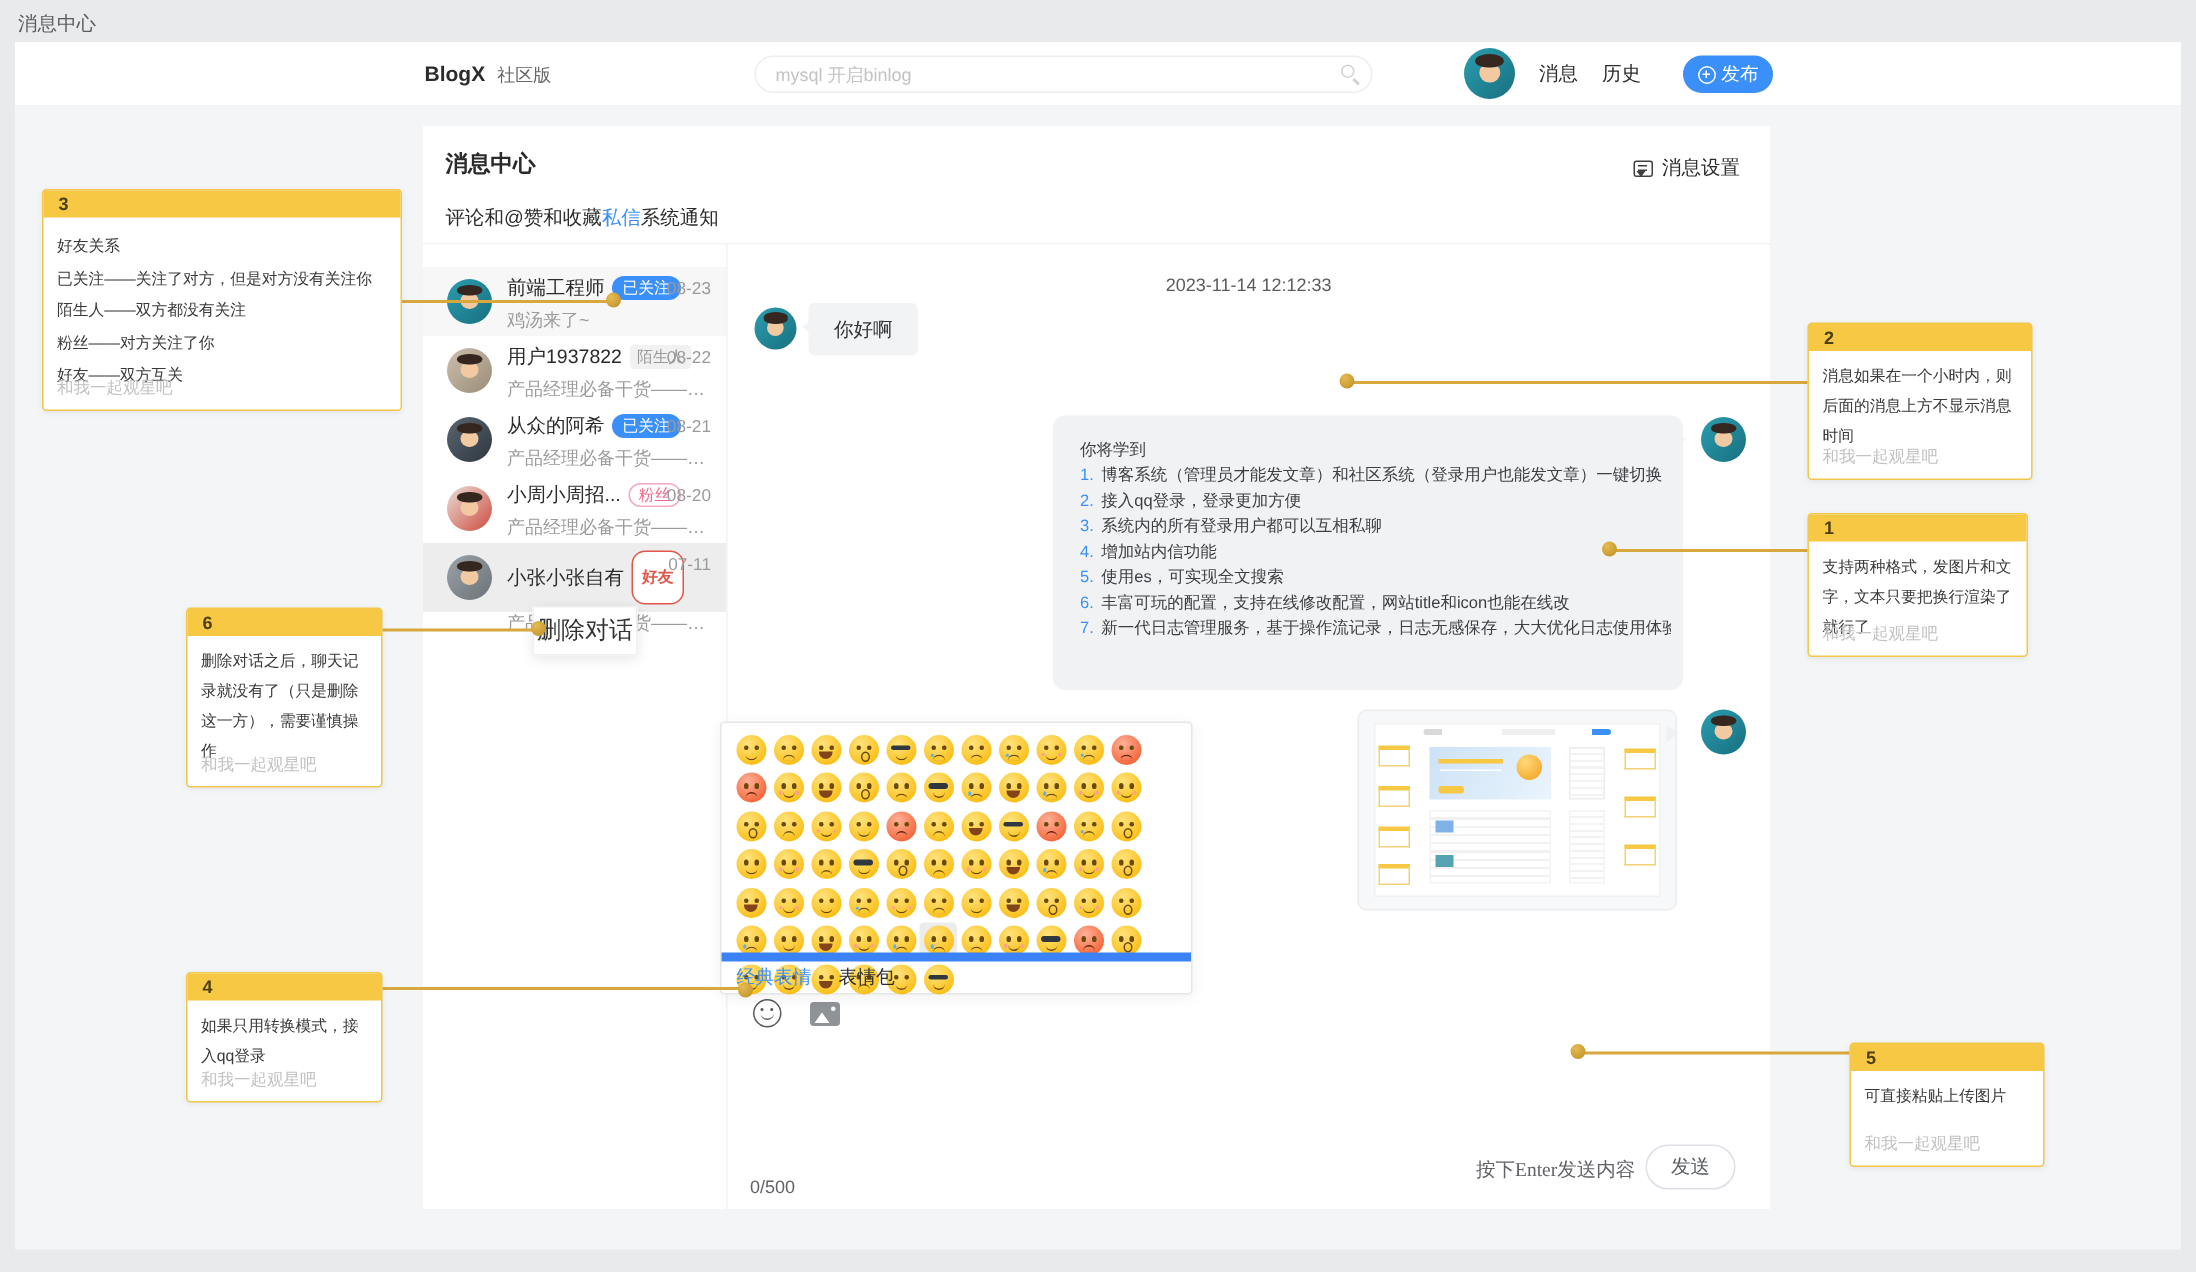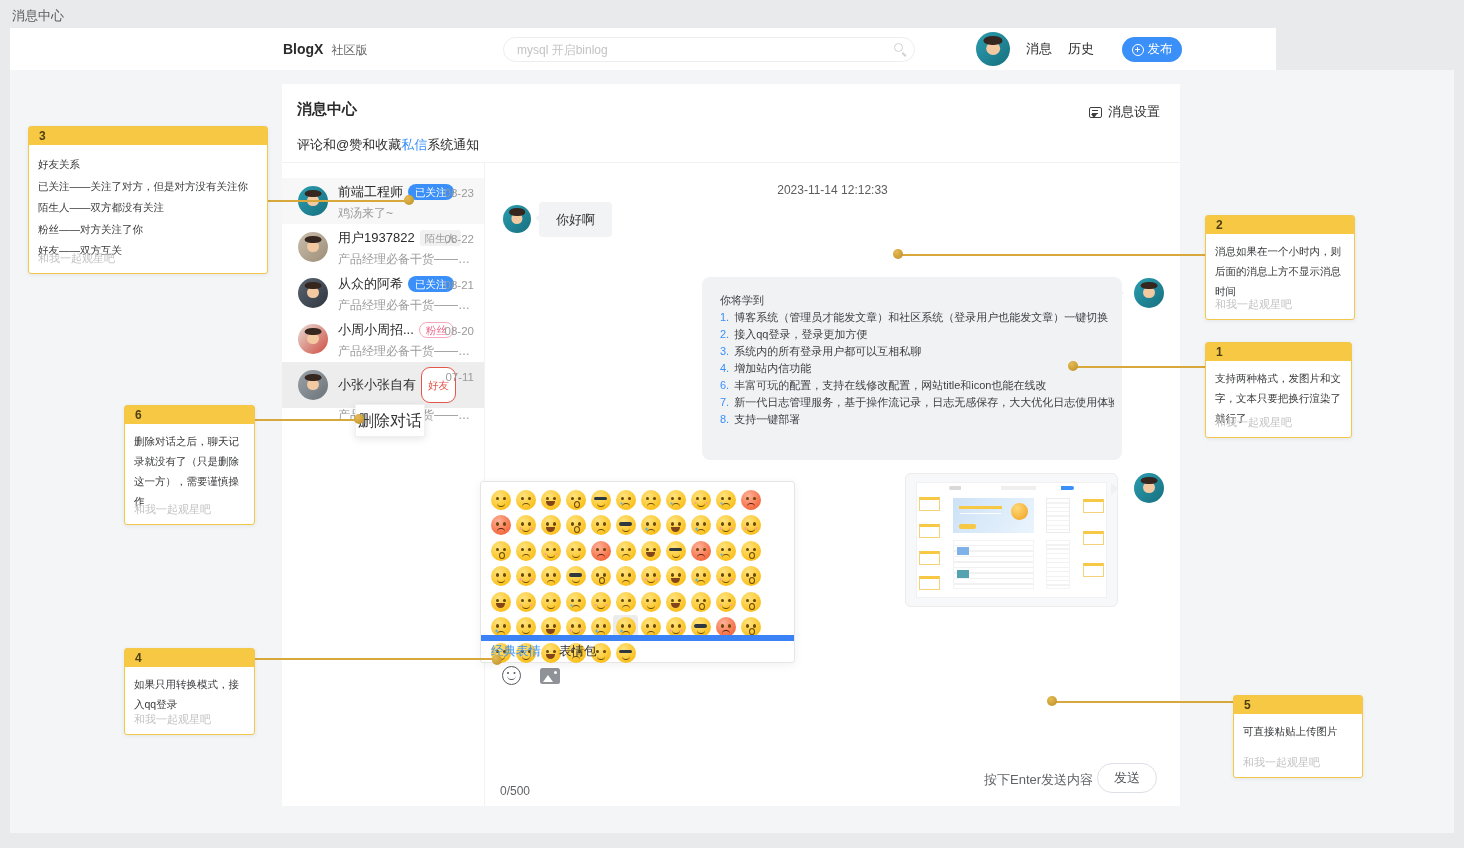--- a/index.html
+++ b/index.html
@@ -4,21 +4,21 @@
 <style>
   * { box-sizing: border-box; margin: 0; padding: 0; }
   html,body { width:1464px; height:848px; }
   body { font-family:"Liberation Sans","DejaVu Sans",sans-serif; background:#e9eaec; position:relative; overflow:hidden; color:#333; }
   .stage { position:absolute; inset:0; }
 
   
   .win-title { position:absolute; left:12px; top:7px; font-size:13px; color:#5a5a5a; }
 
   
-  .app-header { position:absolute; left:10px; top:28px; width:1266px; height:42px; background:#fff; }
+  .app-header { position:absolute; left:10px; top:28px; width:1444px; height:42px; background:#fff; }
   .brand { position:absolute; left:273px; top:0; height:42px; line-height:42px; }
   .brand b { font-size:14px; color:#2b2b2b; }
   .brand span { font-size:12px; color:#666; margin-left:8px; }
   .search-box { position:absolute; left:493px; top:9px; width:412px; height:25px; }
   .search-box input { width:100%; height:100%; border:1px solid #ededed; border-radius:13px; padding:0 30px 0 13px; font-size:12px; color:#701a75; outline:none; background:#fff; font-family:inherit; }
   .search-box input::placeholder { color:#c3c3c3; }
   .mag { position:absolute; right:12px; top:6px; width:9px; height:9px; border:1.5px solid #d2d2d2; border-radius:50%; }
   .mag::after { content:""; position:absolute; left:8px; top:8px; width:5px; height:1.5px; background:#d2d2d2; transform:rotate(45deg); transform-origin:0 0; }
   .avatar { border-radius:50%; background:linear-gradient(135deg,#2b9db0,#17707f); position:relative; overflow:hidden; display:inline-block; }
   .avatar::before { content:""; position:absolute; left:50%; top:30%; transform:translateX(-50%); width:40%; height:38%; background:#f3c9a2; border-radius:50%; }
@@ -55,21 +55,21 @@
   .conv-item:nth-of-type(2) .avatar { background:linear-gradient(135deg,#cbbfae,#9b8d76); }
   .conv-item:nth-of-type(3) .avatar { background:linear-gradient(135deg,#5a6570,#2f3740); }
   .conv-item:nth-of-type(4) .avatar { background:linear-gradient(135deg,#e8dfd8,#cf4b3f); }
   .conv-item:nth-of-type(5) .avatar { background:linear-gradient(135deg,#9aa2a8,#6c7378); }
   .conv-main { margin-left:40px; display:flex; align-items:center; }
   .conv-name { font-size:13px; color:#2b2b2b; max-width:78px; white-space:nowrap; overflow:hidden; }
   .badge { margin-left:5px; font-size:10.5px; line-height:14px; white-space:nowrap; flex:none; }
   .badge.followed { background:#3a8ff8; color:#fff; border-radius:9px; padding:1px 7px; }
   .badge.stranger { background:#f1f1f1; color:#9a9a9a; border-radius:3px; padding:1px 5px; }
   .badge.fan      { border:1px solid #f5a8bd; color:#ee6688; border-radius:9px; padding:0 6px; background:#fff; }
-  .badge.friend   { border:1px solid #e2574a; color:#e2574a; border-radius:9px; padding:10px 6px; background:#fff; }
+  .badge.friend   { border:1px solid #e2574a; color:#e2574a; border-radius:9px; padding:10px 6px; background:#fff;font-weight:bold; }
   .conv-date { position:absolute; right:10px; top:9px; font-size:11.5px; color:#9a9a9a; }
   .conv-preview { margin:4px 0 0 40px; font-size:12px; color:#9b9b9b; max-width:145px; white-space:nowrap; overflow:hidden; text-overflow:ellipsis; }
 
   
   .ts { position:absolute; left:203px; right:0; text-align:center; font-size:12px; color:#5c5c5c; }
   .ts1 { top:99px; } .ts2 { top:166px; }
   .msg-left-avatar { position:absolute; left:221px; top:121px; width:28px; height:28px; }
   .bubble-left { position:absolute; left:257px; top:118px; height:35px; line-height:35px; padding:0 17px; background:#f2f3f5; border-radius:4px; font-size:13px; color:#333; }
   .bubble-left::before { content:""; position:absolute; left:-9px; top:11px; border:5px solid transparent; border-right:6px solid #f2f3f5; }
   .bubble-big { position:absolute; left:420px; top:193px; width:420px; height:183px; background:#f1f2f4; border-radius:8px; padding:15px 8px 12px 18px; font-size:11px; line-height:17px; color:#3c3f43; }
@@ -119,21 +119,21 @@
   .epanel-tab.active { color:#3a8ff8; }
 
   
   .smiley-btn { position:absolute; left:220px; top:582px; width:19px; height:19px; border:1.5px solid #565a5e; border-radius:50%; cursor:pointer; }
   .smiley-btn::before { content:""; position:absolute; left:3.5px; top:4.5px; width:2.4px; height:2.8px; background:#565a5e; border-radius:50%; box-shadow:6.5px 0 0 #565a5e; }
   .smiley-btn::after { content:""; position:absolute; left:3.5px; top:7px; width:9px; height:5px; border-bottom:1.6px solid #565a5e; border-radius:0 0 9px 9px; }
   .imgpick-btn { position:absolute; left:258px; top:584px; width:20px; height:16px; background:#8f9296; border-radius:2.5px; cursor:pointer; }
   .imgpick-btn::before { content:""; position:absolute; right:3px; top:2.5px; width:3.5px; height:3.5px; border-radius:50%; background:#fff; }
   .imgpick-btn::after { content:""; position:absolute; left:3px; bottom:2px; border-left:5px solid transparent; border-right:5px solid transparent; border-bottom:7px solid #fff; }
   .counter { position:absolute; left:218px; top:700px; font-size:12px; color:#606266; }
-  .send-hint { position:absolute; left:702px; top:687px; font-size:13px; color:#606266; }
+  .send-hint { position:absolute; left:702px; top:687px; font-size:13px; color:#606266;font-family:Liberation Serif, serif; }
   .send-btn { position:absolute; left:815px; top:679px; width:60px; height:30px; border:1px solid #dcdfe6; border-radius:16px; background:#fff; color:#565a5e; font-size:13px; display:flex; align-items:center; justify-content:center; cursor:pointer; }
 
   
   .ctx-menu { position:absolute; left:355px; top:404px; width:70px; height:33px; background:#fff; border:1px solid #f0f0f0; box-shadow:0 2px 8px rgba(0,0,0,.10); z-index:20; }
   .ctx-item { height:100%; line-height:31px; text-align:center; font-size:16px; color:#333; cursor:pointer; }
 
   
   .anno { position:absolute; background:#fff; border:1px solid #f2c74a; border-radius:3px; box-shadow:0 1px 4px rgba(0,0,0,.07); z-index:40; }
   .anno-head { background:#f6c844; padding:2px 10px 2px; font-size:12px; font-weight:bold; color:#4d3f10; }
   .anno-body { padding:7px 9px 0; font-size:10.5px; line-height:20px; color:#38393b; white-space:pre-line; }
@@ -257,32 +257,32 @@
           </div>
 
           <div class="ol-row">
             <span class="ol-num">3.</span><span>系统内的所有登录用户都可以互相私聊</span>
           </div>
 
           <div class="ol-row">
             <span class="ol-num">4.</span><span>增加站内信功能</span>
           </div>
 
+          <div class="ol-row">
+            <span class="ol-num">5.</span><span>使用es，可实现全文搜索</span>
+          </div>
 
           <div class="ol-row">
             <span class="ol-num">6.</span><span>丰富可玩的配置，支持在线修改配置，网站title和icon也能在线改</span>
           </div>
 
           <div class="ol-row">
             <span class="ol-num">7.</span><span>新一代日志管理服务，基于操作流记录，日志无感保存，大大优化日志使用体验</span>
           </div>
 
-          <div class="ol-row">
-            <span class="ol-num">8.</span><span>支持一键部署</span>
-          </div>
         </div>
     </div>
     <span class="avatar chat-avatar-1"></span>
 
     <div class="img-card">
       <div class="t-page">
         <div class="t-top"></div>
         <div class="t-banner">
           <span class="t-coin"></span>
           <span class="t-btn"></span>

